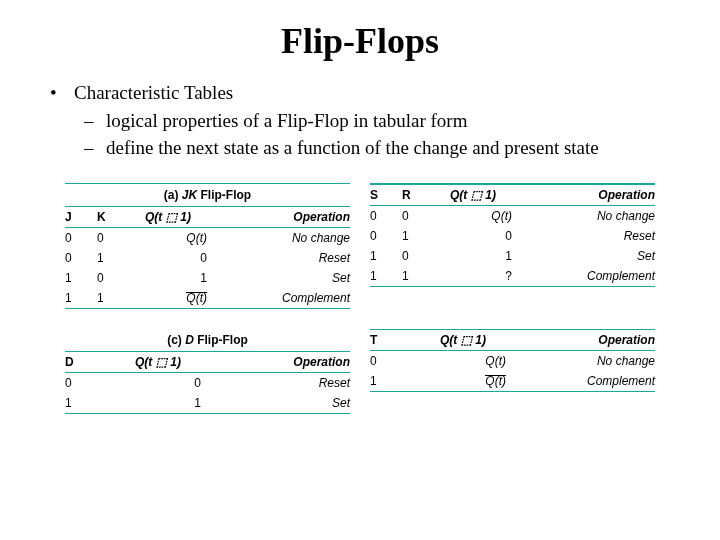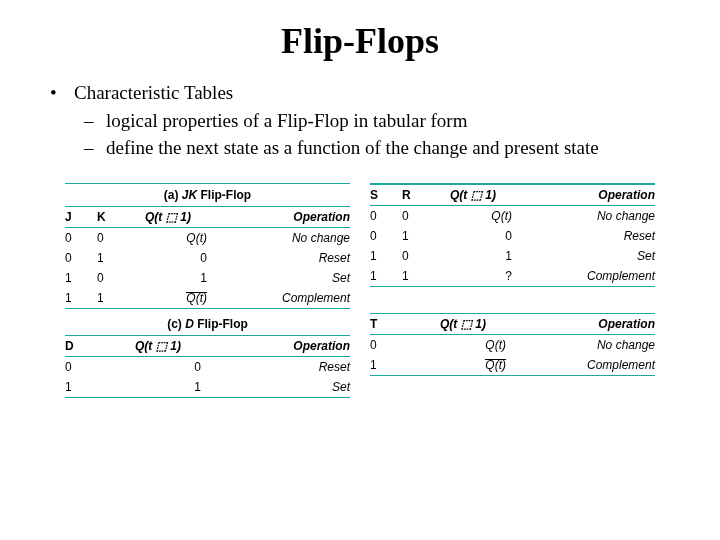--- a/index.html
+++ b/index.html
@@ -144,21 +144,21 @@
             <div class="c-narrow">1</div>
             <div class="c-narrow">1</div>
             <div class="c-q center">?</div>
             <div class="c-op">Complement</div>
           </div>
         </div>
       <div class="sep"></div>
     </div>
   </div>
 
-  <div class="row" style="margin-top:4px">
+  <div class="row" style="margin-top:20px">
 
     <div class="tbl tbl-d">
       <div class="cap">
         <span>(c) </span><span class="it">D</span><span> Flip-Flop</span>
       </div>
       <div class="sep"></div>
       <div class="hdr">
         <div class="c-first">D</div>
         <div class="c-q">Q(t ⬚ 1)</div>
         <div class="c-op">Operation</div>

